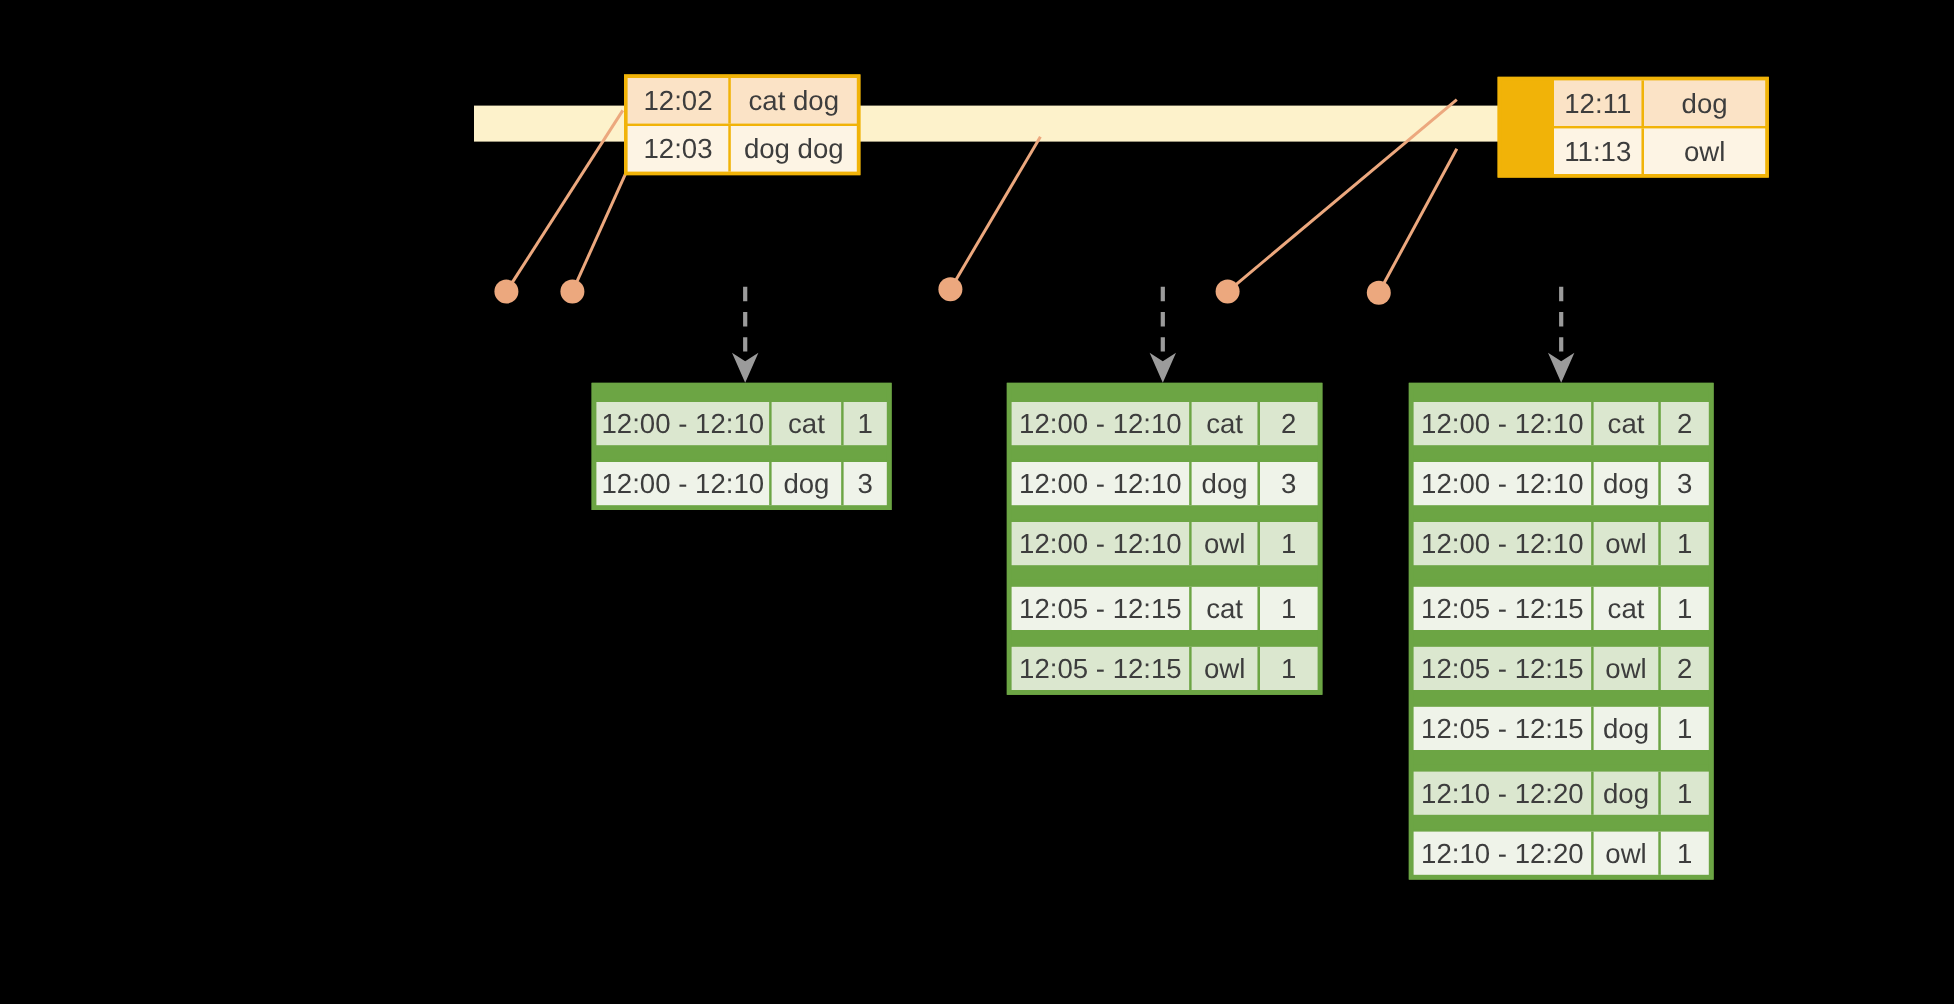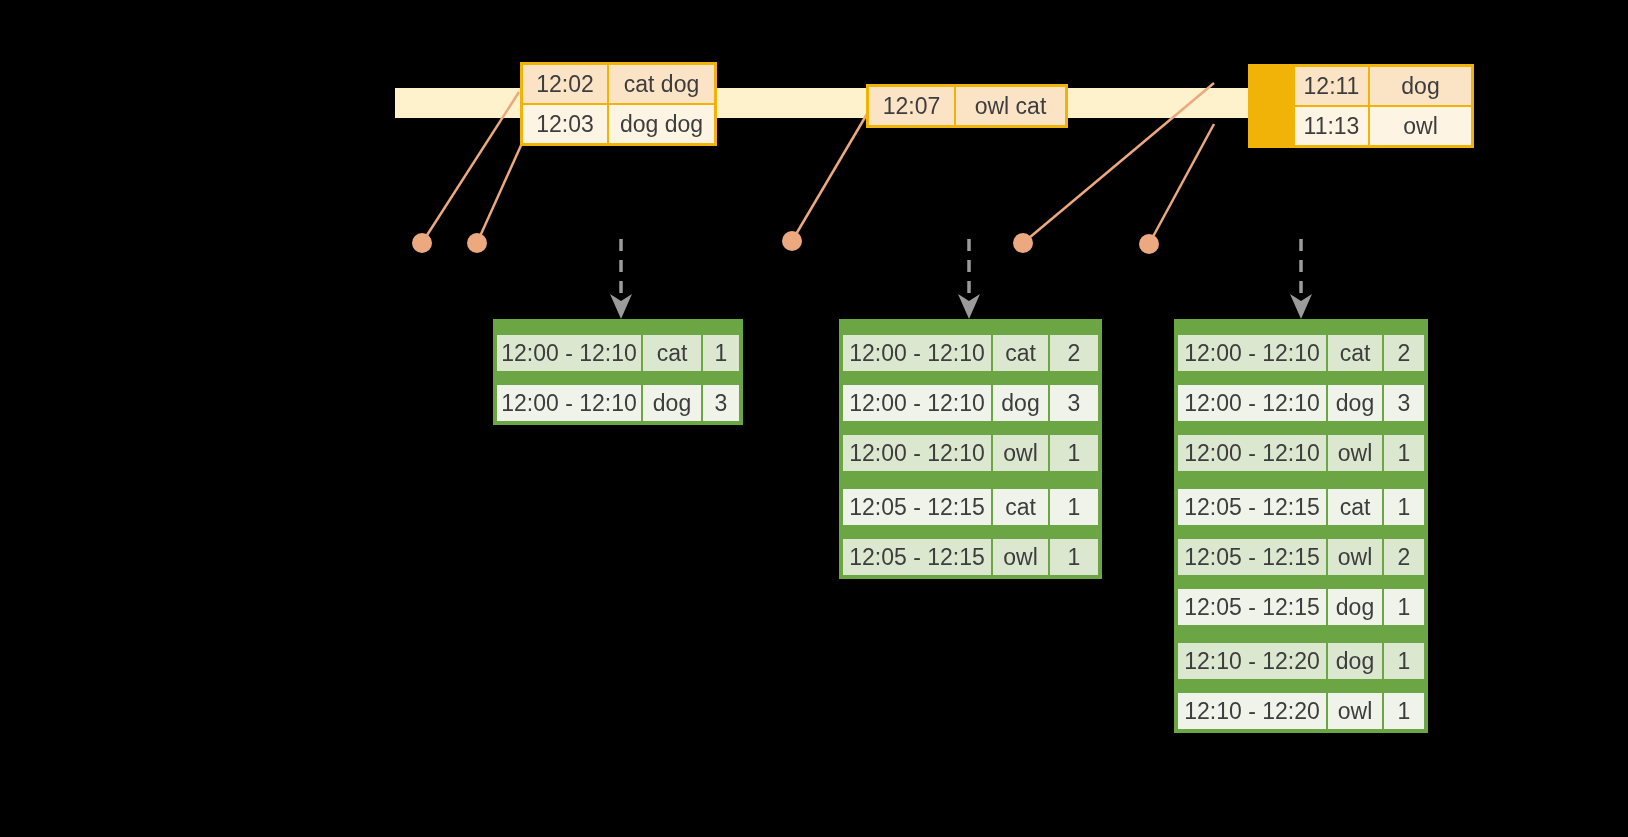--- a/index.html
+++ b/index.html
@@ -74,26 +74,20 @@
   </svg>
 
   <div id="event-table-1" class="et">
       <div class="et-row alt-0">
         <div class="et-cell">12:02</div>
         <div class="et-cell">cat dog</div>
       </div>
       <div class="et-row alt-1">
         <div class="et-cell">12:03</div>
         <div class="et-cell">dog dog</div>
-      </div>
-    </div>
-  <div id="event-table-2" class="et">
-      <div class="et-row alt-0">
-        <div class="et-cell">12:07</div>
-        <div class="et-cell">owl cat</div>
       </div>
     </div>
   <div id="event-table-3" class="et">
       <div class="et-row alt-0">
         <div class="et-cell">12:11</div>
         <div class="et-cell">dog</div>
       </div>
       <div class="et-row alt-1">
         <div class="et-cell">11:13</div>
         <div class="et-cell">owl</div>

